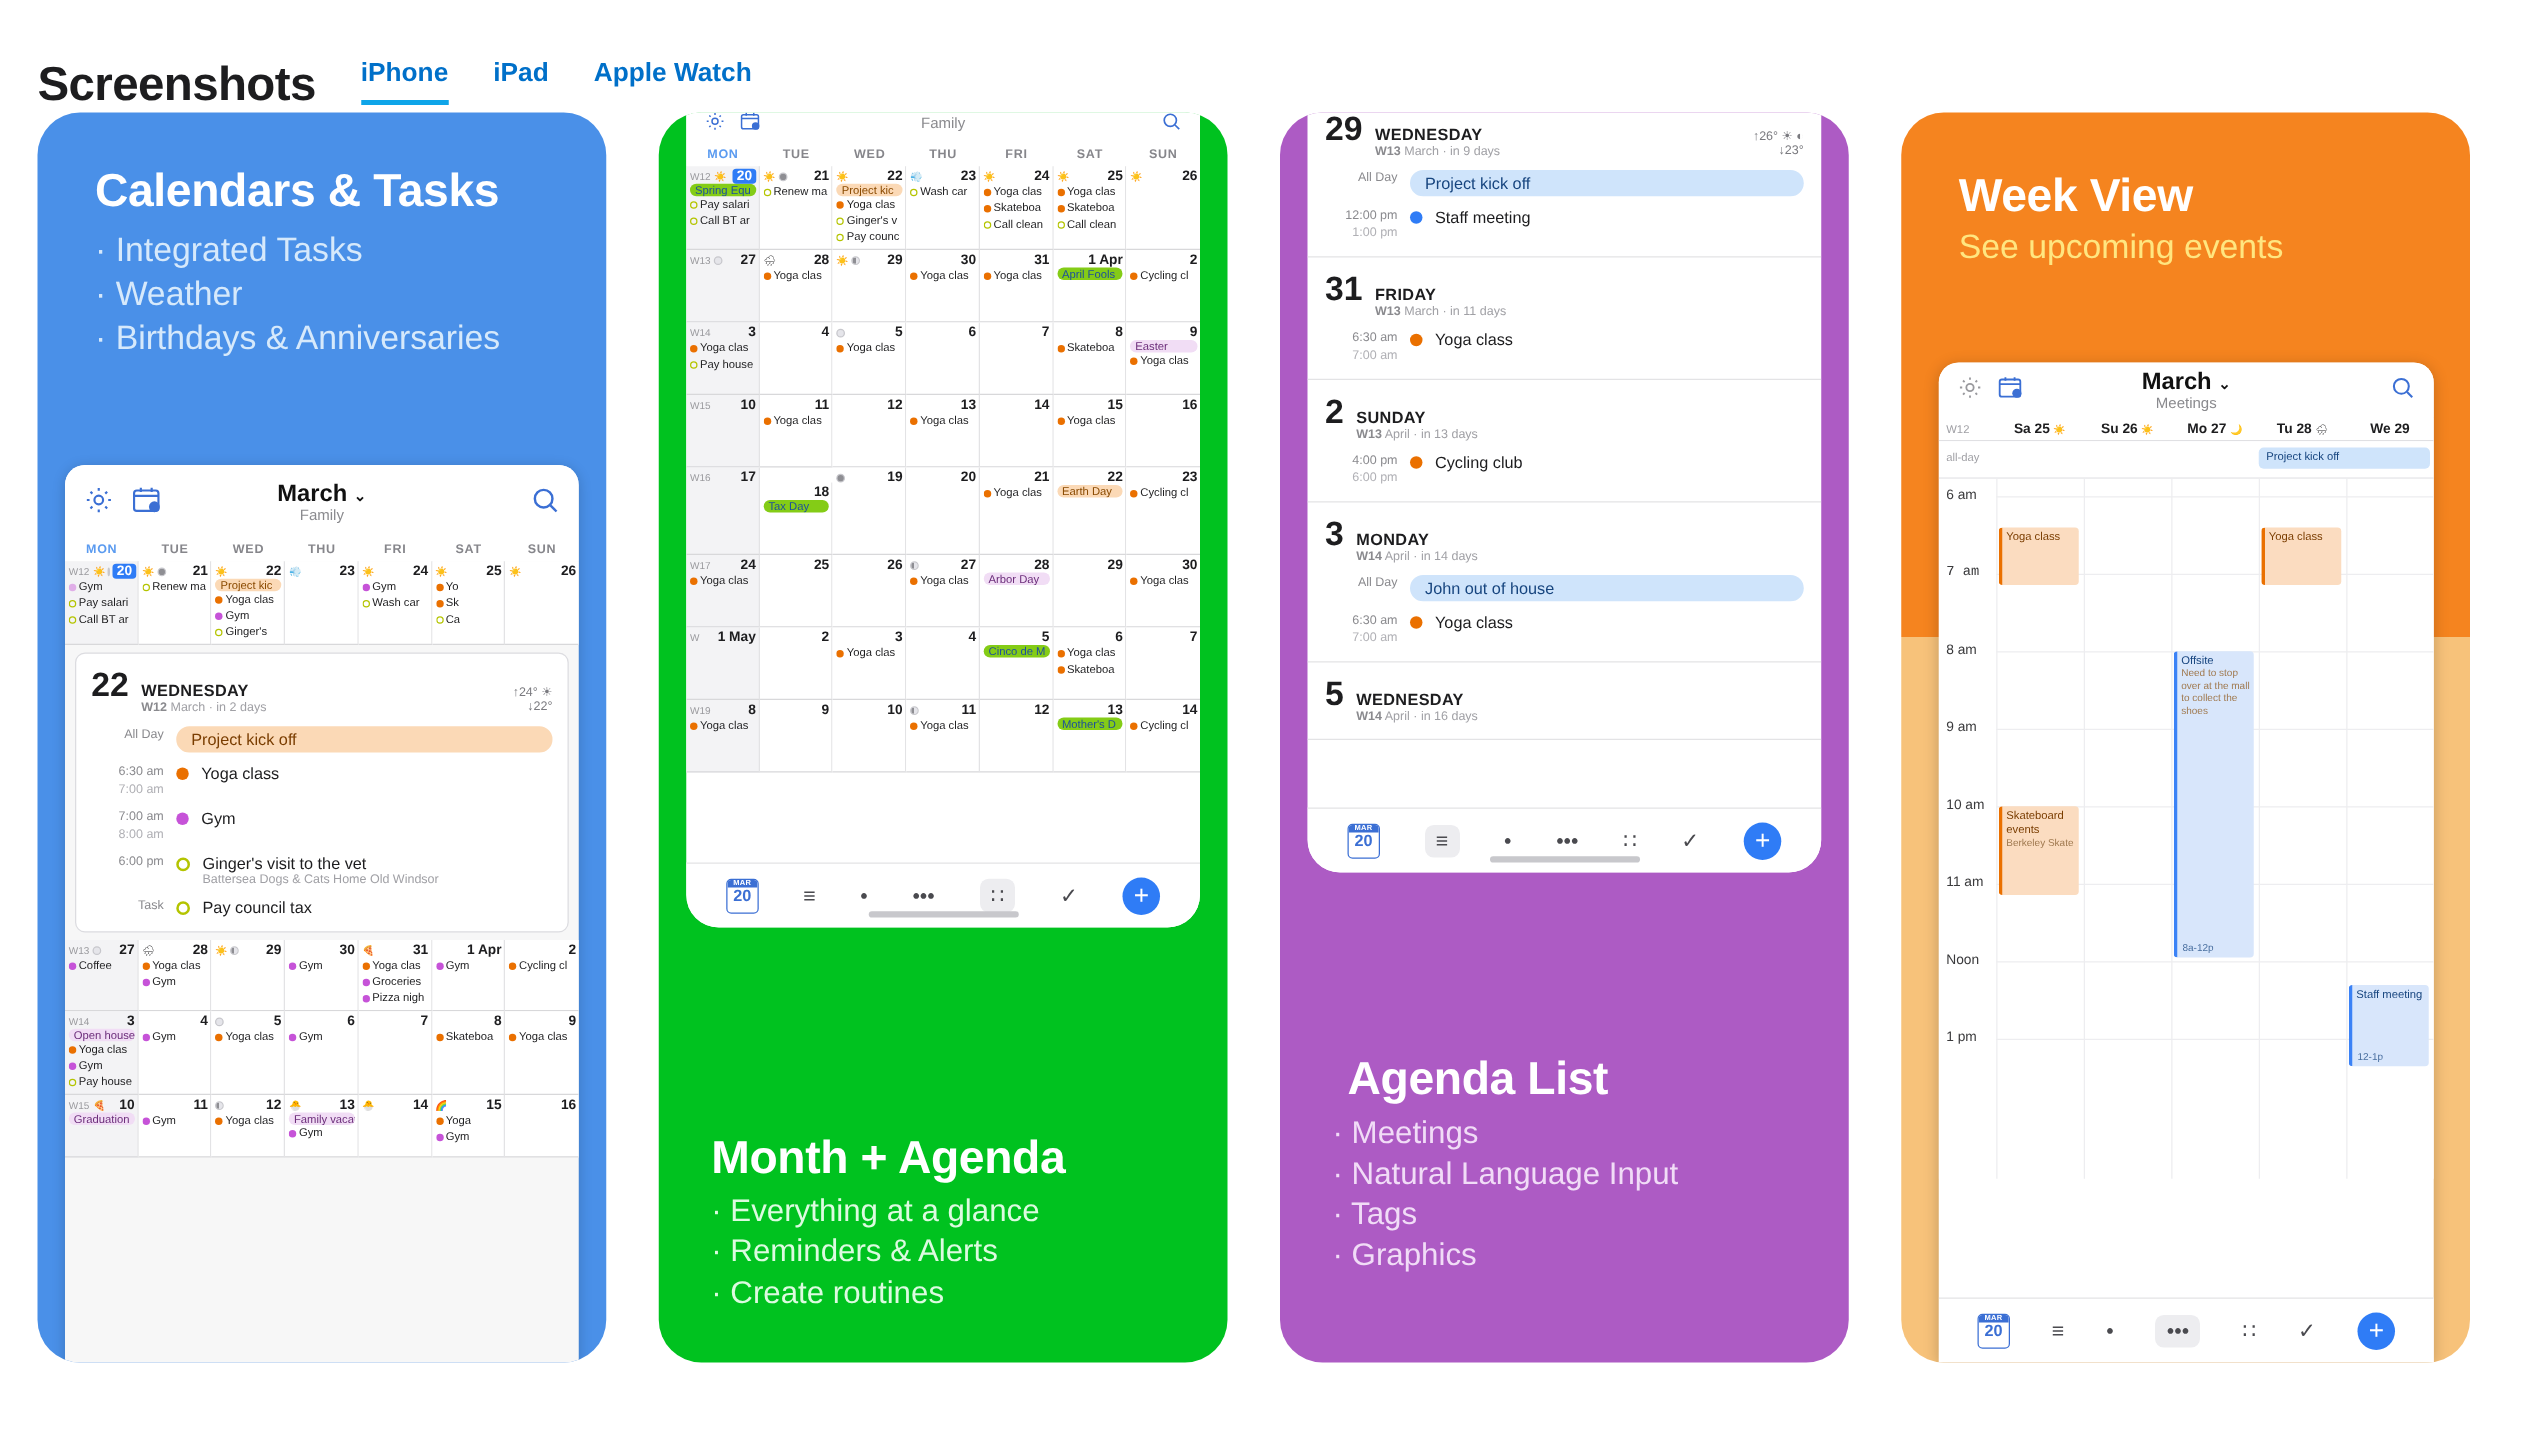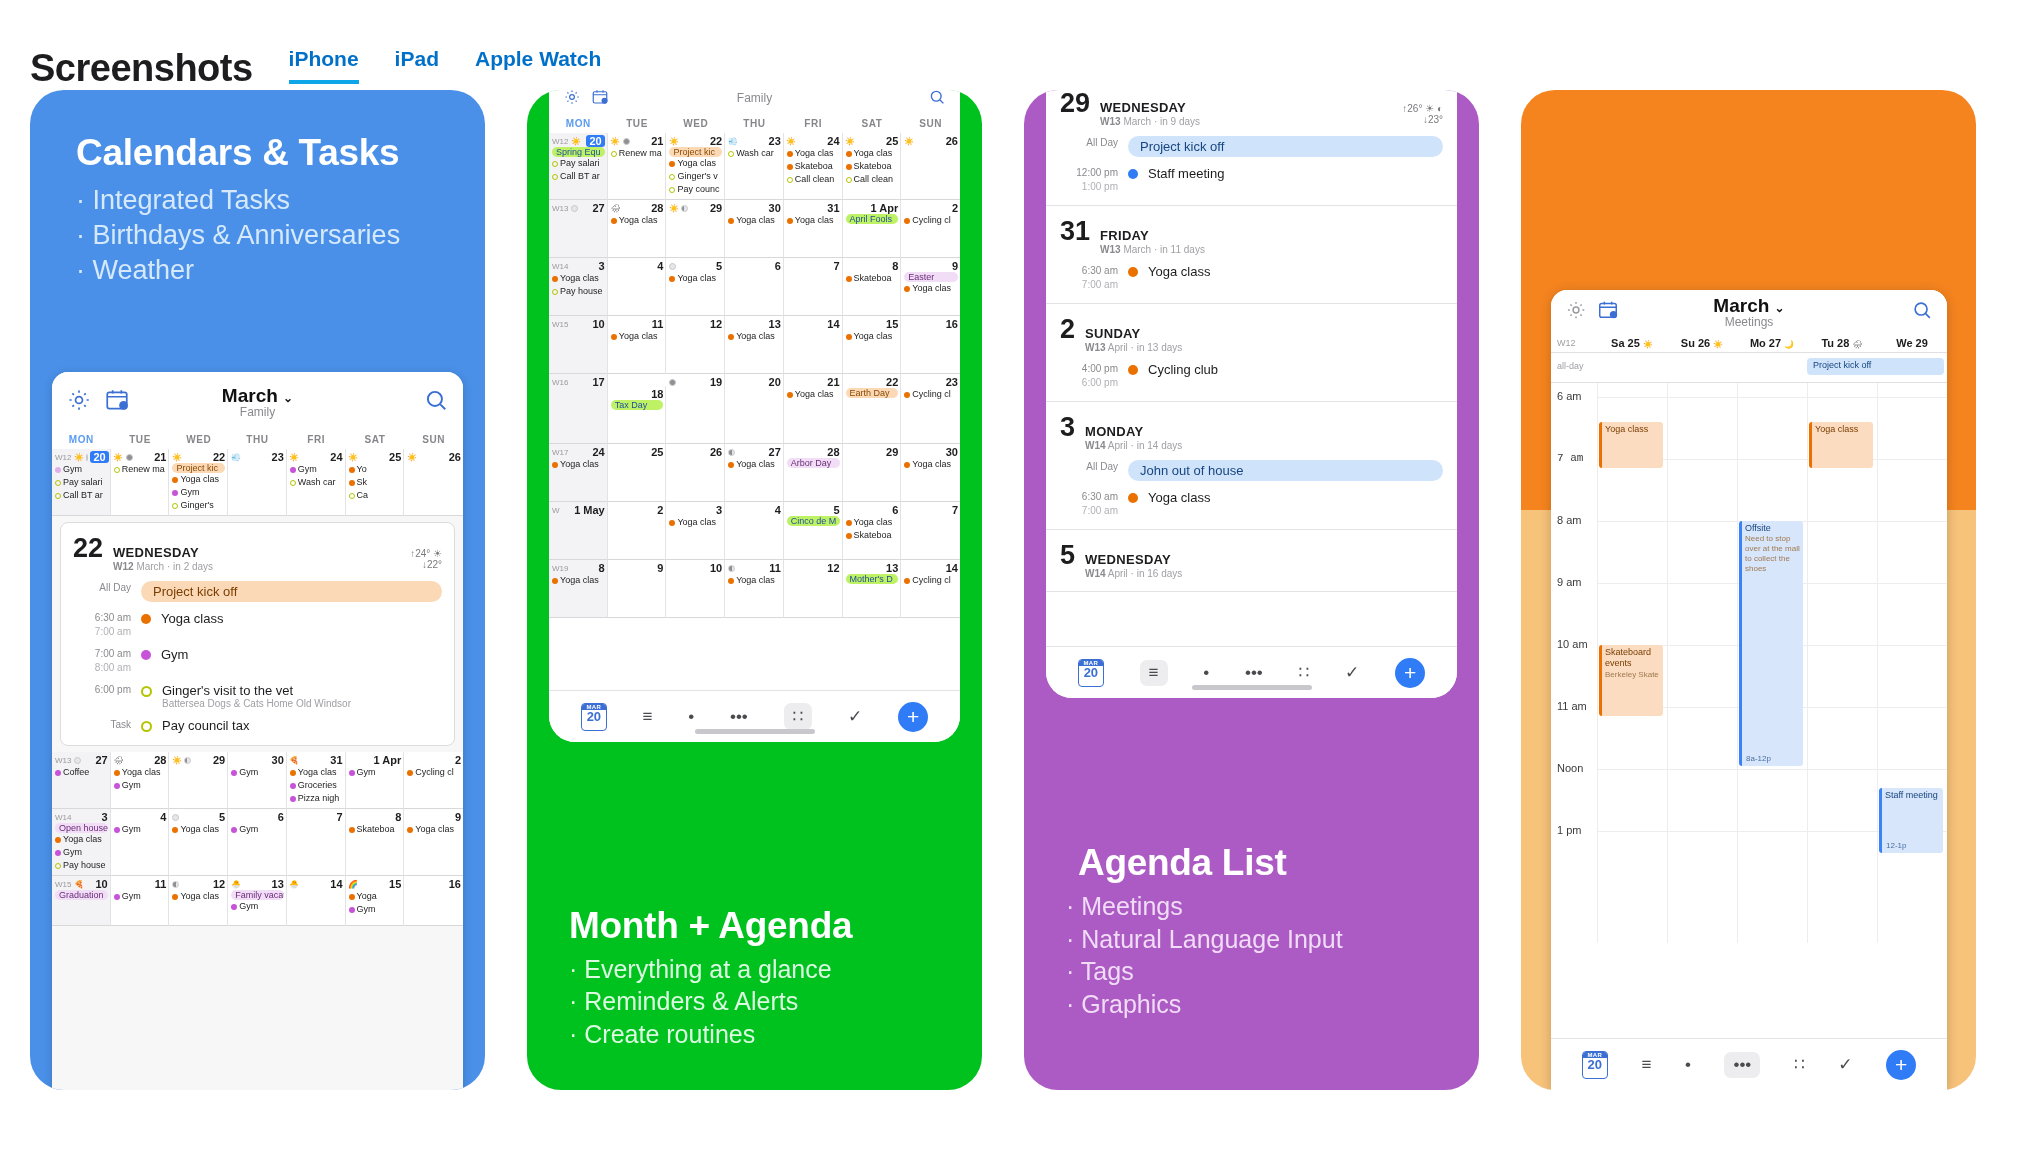--- a/index.html
+++ b/index.html
@@ -53,21 +53,21 @@
   .cnum .n { margin-left:auto; font-weight:600; }
   .cnum .today { background:#2f7cf6; color:#fff; border-radius:3px; padding:0 3px; font-weight:bold; }
   .ev { font-size:9px; color:#1d1d1f; white-space:nowrap; overflow:hidden; display:flex; align-items:center; gap:2px; line-height:1.45; }
   .dot { width:6px; height:6px; border-radius:50%; flex:none; }
   .dot.o { background:#ea7000; } .dot.p { background:#c653d8; }
   .dot.pl { background:#e0aee8; }
   .ring { width:6px; height:6px; border-radius:50%; border:1.5px solid #b4c400; flex:none; }
   .pill { font-size:9px; border-radius:6px; padding:0 4px; white-space:nowrap; overflow:hidden; }
   .pill.orange { background:#fbd9b6; color:#8a4a00; }
   .pill.purple { background:#f1ddf5; color:#6b2d7a; }
-  .pill.blue { background:#bef264; color:#1d4f9c; }
+  .pill.blue { background:#84cc16; color:#1d4f9c; }
 
   .agenda-card { background:#fff; margin:6px 8px; border-radius:8px; border:1px solid #dcdce0; padding:10px 12px 12px; }
   .ag-head { display:flex; align-items:baseline; gap:10px; }
   .ag-day { font-size:27px; font-weight:bold; color:#1d1d1f; }
   .ag-dow { font-size:13px; font-weight:bold; color:#1d1d1f; letter-spacing:.3px; }
   .ag-meta { font-size:10px; color:#a0a0a5; margin-top:1px; }
   .ag-meta b { color:#8a8a8e; }
   .ag-wx { margin-left:auto; font-size:10px; color:#7a7a7f; text-align:right; }
   .ag-row { display:flex; gap:10px; margin-top:9px; align-items:flex-start; }
   .ag-time { width:58px; text-align:right; font-size:10px; color:#8a8a8e; flex:none; line-height:1.35; }
@@ -150,22 +150,22 @@
   </div>
 </div>
 
 <div class="gallery">
 
   <div class="shot p1">
     <div class="p1-copy">
       <h2>Calendars &amp; Tasks</h2>
       <ul>
         <li>Integrated Tasks</li>
+        <li>Weather</li>
         <li>Birthdays &amp; Anniversaries</li>
-        <li>Weather</li>
       </ul>
     </div>
 
     <div class="device1">
       <div class="navbar">
         <span>
           <svg class="ic" viewBox="0 0 24 24" fill="none" stroke="#3b6fd4" stroke-width="1.6">
             <circle cx="12" cy="12" r="3.2"></circle>
               <path d="M12 3.2v2M12 19v2M3.2 12h2M19 12h2M5.9 5.9l1.4 1.4M16.8 16.8l1.4 1.4M18.2 5.9l-1.4 1.4M7.3 16.8l-1.4 1.4"></path>
           </svg>
@@ -1181,20 +1181,24 @@
       <ul>
         <li>Meetings</li>
         <li>Natural Language Input</li>
         <li>Tags</li>
         <li>Graphics</li>
       </ul>
     </div>
   </div>
 
   <div class="shot p4">
+    <div class="p4-copy">
+      <h2>Week View</h2>
+      <div class="sub">See upcoming events</div>
+    </div>
     <div class="device4">
       <div class="navbar" style="height:44px">
         <span>
           <svg class="ic" style="width:22px;height:22px" viewBox="0 0 24 24" fill="none" stroke="#9a9a9e" stroke-width="1.6">
             <circle cx="12" cy="12" r="3.2"></circle>
               <path d="M12 3.2v2M12 19v2M3.2 12h2M19 12h2M5.9 5.9l1.4 1.4M16.8 16.8l1.4 1.4M18.2 5.9l-1.4 1.4M7.3 16.8l-1.4 1.4"></path>
           </svg>
         </span>
         <span style="margin-left:10px">
           <svg class="ic" style="width:22px;height:22px" viewBox="0 0 24 24" fill="none" stroke="#3b6fd4" stroke-width="1.6">

